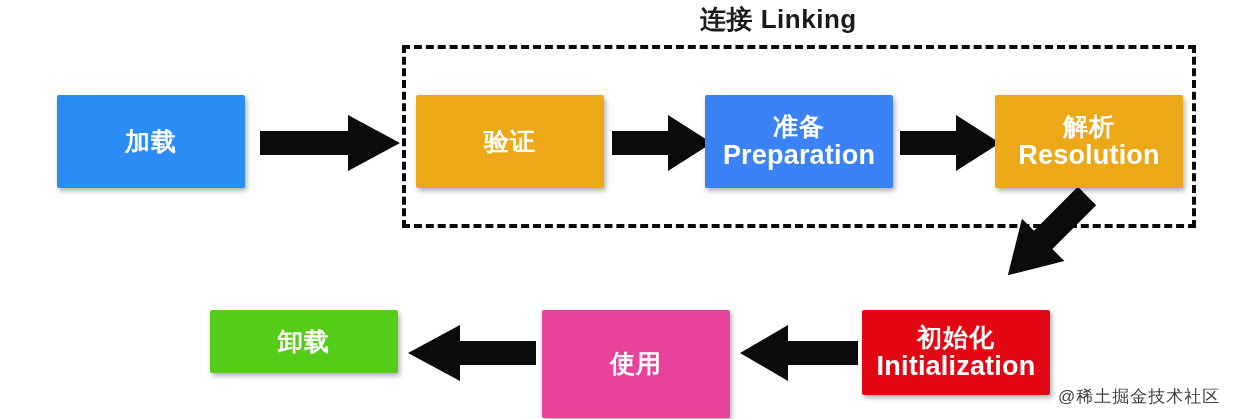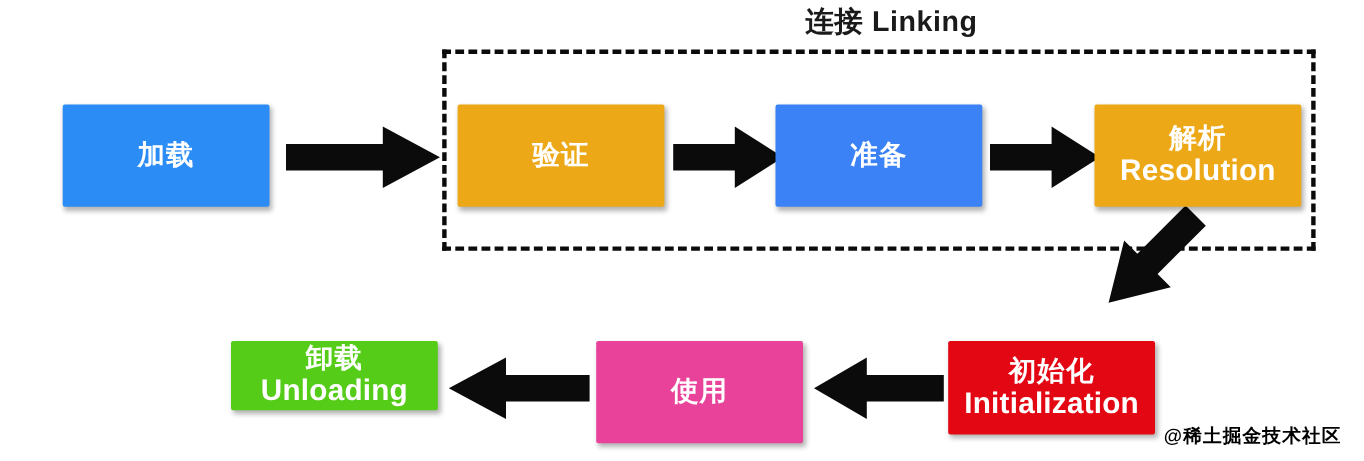--- a/index.html
+++ b/index.html
@@ -10,21 +10,20 @@
   #stage{position:relative;width:1240px;height:419px;background:#fff;}
 
   
   .section-title{
     position:absolute;
     font-weight:bold;
     font-size:26px;
     color:#1a1a1a;
     letter-spacing:.5px;
     white-space:nowrap;
-    margin-left:32px;
   }
 
   
   .dashed-group{
     position:absolute;
     border:4px dashed #0b0b0b;
     background:transparent;
     box-sizing:border-box;
   }
 
@@ -120,36 +119,36 @@
   <div class="node" id="node-0" style="left: 57px; top: 95px; width: 188px; height: 93px; background: rgb(43, 140, 245);">
     <span class="cn">加载</span>
   </div>
 
   <div class="node" id="node-1" style="left: 416px; top: 95px; width: 188px; height: 93px; background: rgb(237, 168, 24); gap: 16px;">
     <span class="cn">验证</span>
   </div>
 
   <div class="node" id="node-2" style="left: 705px; top: 95px; width: 188px; height: 93px; background: #3b82f6;">
     <span class="cn">准备</span>
+    <span class="en">Preparation</span>
   </div>
 
   <div class="node" id="node-4" style="left: 862px; top: 310px; width: 188px; height: 85px; background: rgb(227, 6, 19);">
     <span class="cn">初始化</span>
     <span class="en">Initialization</span>
   </div>
 
   <div class="node" id="node-3" style="left: 995px; top: 95px; width: 188px; height: 93px; background: rgb(237, 168, 24);">
     <span class="cn">解析</span>
     <span class="en">Resolution</span>
   </div>
 
-  <div class="node" id="node-5" style="left: 542px; top: 310px; width: 188px; height: 93px; background: rgb(233, 66, 154);">
+  <div class="node" id="node-5" style="left: 542px; top: 310px; width: 188px; height: 108px; background: rgb(233, 66, 154);">
     <span class="cn">使用</span>
   </div>
 
   <div class="node" id="node-6" style="left: 210px; top: 310px; width: 188px; height: 63px; background: rgb(85, 204, 24);">
     <span class="cn">卸载</span>
-    <span class="en">Unloading</span>
   </div>
 
-  <div class="watermark" id="watermark" style="left: 1058px; top: 385px; color: #000000; font-weight: bold;">@稀土掘金技术社区</div>
+  <div class="watermark" id="watermark" style="left: 1058px; top: 385px; color: #404040;">@稀土掘金技术社区</div>
 
 </div>
 
 </body></html>

